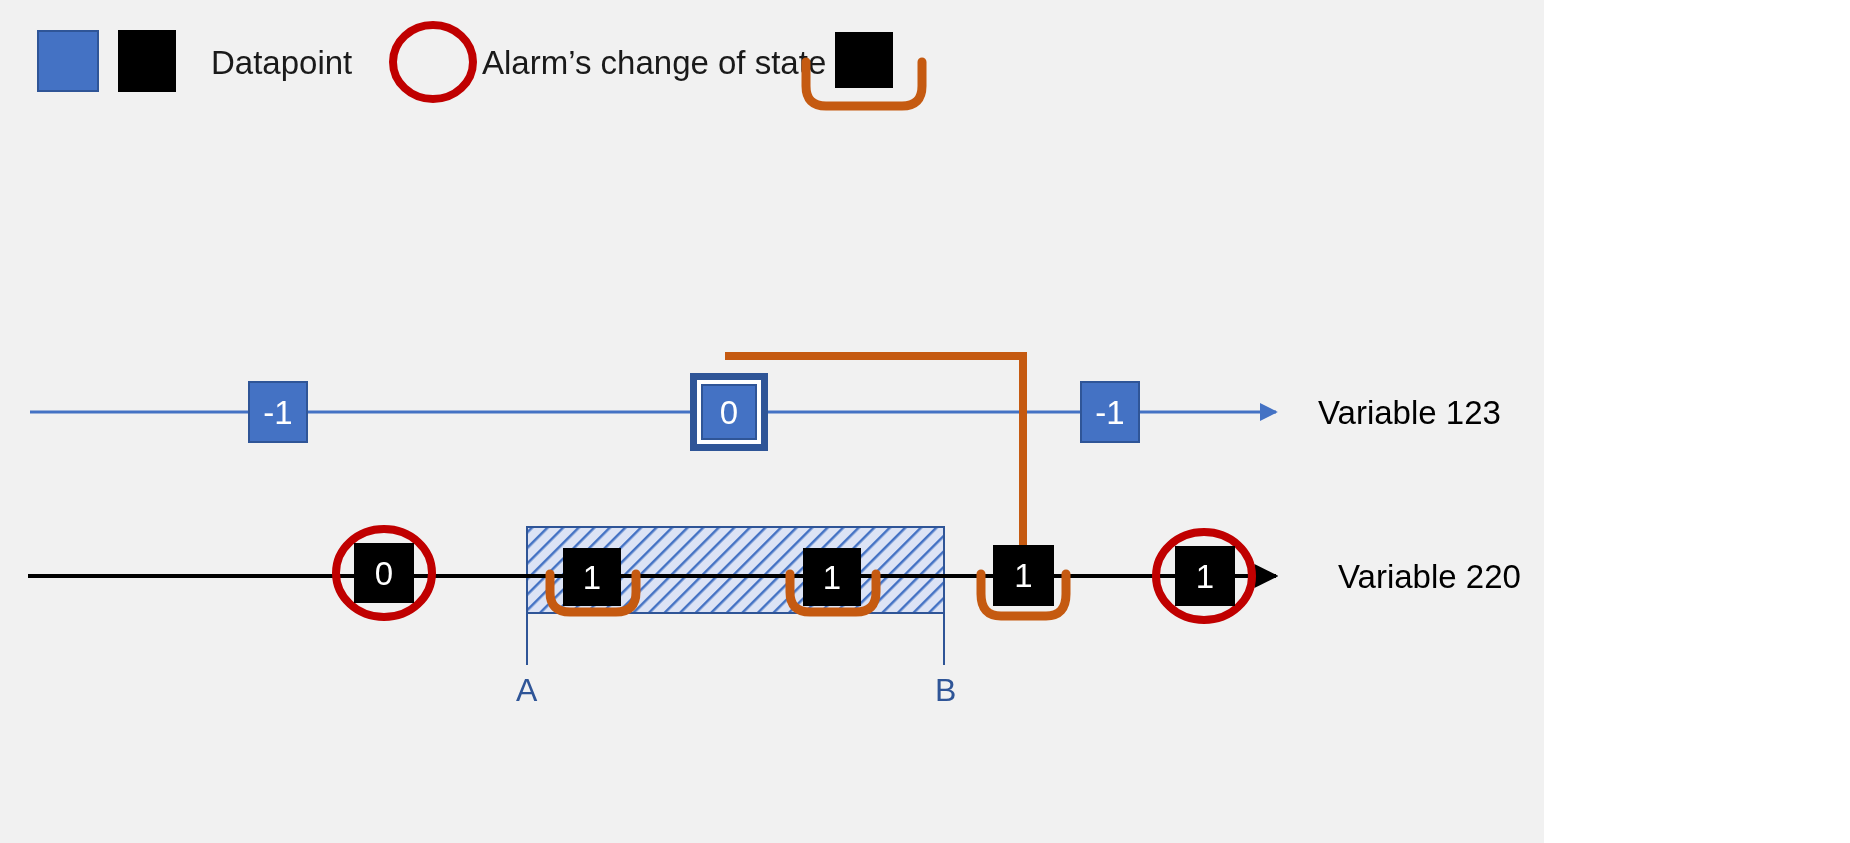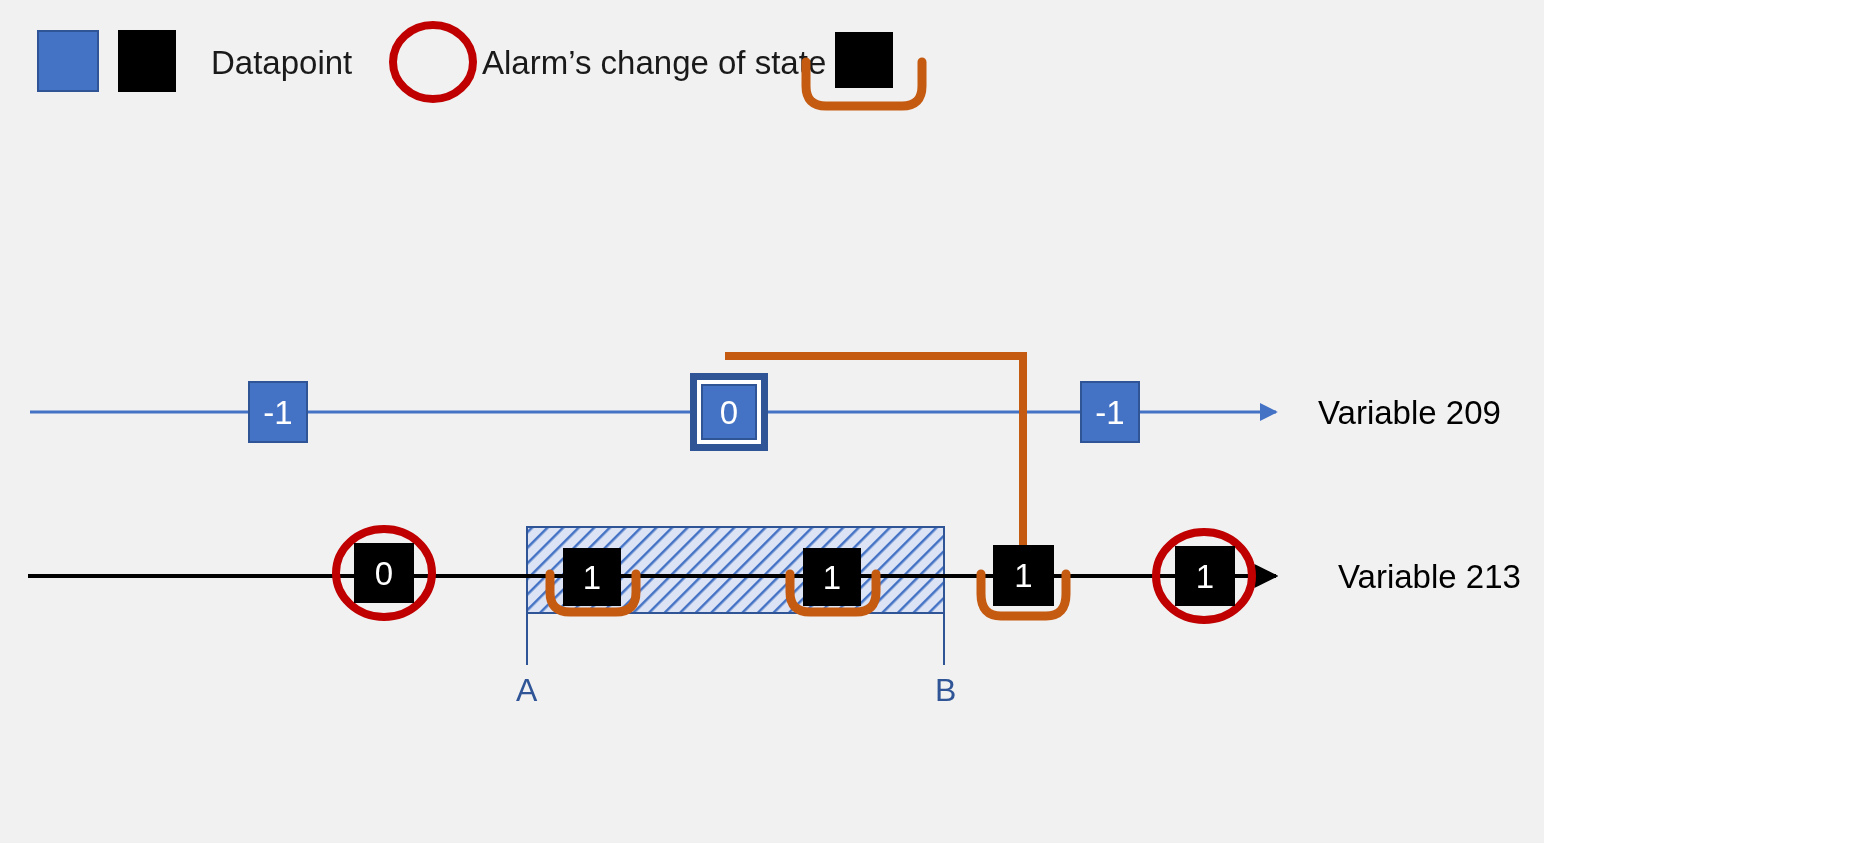--- a/index.html
+++ b/index.html
@@ -119,21 +119,21 @@
   <div class="swatch" style="left:248px;top:381px;width:60px;height:62px;background:#4472c4;border:2px solid #2f5597;box-sizing:border-box;"></div>
   <div class="box-val" style="left:248px;top:381px;width:60px;height:62px;">-1</div>
 
   <div class="swatch" style="left:690px;top:373px;width:78px;height:78px;border:7px solid #2f5597;box-sizing:border-box;background:#ffffff;"></div>
   <div class="swatch" style="left:701px;top:384px;width:56px;height:56px;background:#4472c4;border:2px solid #2f5597;box-sizing:border-box;"></div>
   <div class="box-val" style="left:701px;top:384px;width:56px;height:56px;">0</div>
 
   <div class="swatch" style="left:1080px;top:381px;width:60px;height:62px;background:#4472c4;border:2px solid #2f5597;box-sizing:border-box;"></div>
   <div class="box-val" style="left:1080px;top:381px;width:60px;height:62px;">-1</div>
 
-  <div class="txt axis-label" style="left:1318px;top:396px;">Variable 209</div>
+  <div class="txt axis-label" style="left:1318px;top:396px;">Variable 123</div>
 
   <svg class="layer">
     <ellipse cx="384" cy="573" rx="48" ry="44" fill="none" stroke="#c00000" stroke-width="8"></ellipse>
     <ellipse cx="1204" cy="576" rx="48" ry="44" fill="none" stroke="#c00000" stroke-width="8"></ellipse>
   </svg>
 
   <svg class="layer">
     <path d="M 550 574 L 550 592 Q 550 612 570 612 L 616 612 Q 636 612 636 592 L 636 574" fill="none" stroke="#c55a11" stroke-width="9" stroke-linecap="round"></path>
     <path d="M 790 574 L 790 592 Q 790 612 810 612 L 856 612 Q 876 612 876 592 L 876 574" fill="none" stroke="#c55a11" stroke-width="9" stroke-linecap="round"></path>
     <path d="M 981 574 L 981 594 Q 981 616 1001 616 L 1046 616 Q 1066 616 1066 594 L 1066 574" fill="none" stroke="#c55a11" stroke-width="9" stroke-linecap="round"></path>
@@ -147,15 +147,15 @@
 
   <div class="swatch" style="left:803px;top:548px;width:58px;height:58px;background:#000000;"></div>
   <div class="box-val" style="left:803px;top:548px;width:58px;height:58px;">1</div>
 
   <div class="swatch" style="left:993px;top:545px;width:61px;height:61px;background:#000000;"></div>
   <div class="box-val" style="left:993px;top:545px;width:61px;height:61px;">1</div>
 
   <div class="swatch" style="left:1175px;top:546px;width:60px;height:60px;background:#000000;"></div>
   <div class="box-val" style="left:1175px;top:546px;width:60px;height:60px;">1</div>
 
-  <div class="txt axis-label" style="left:1338px;top:560px;">Variable 213</div>
+  <div class="txt axis-label" style="left:1338px;top:560px;">Variable 220</div>
 
 </div>
 
 </body></html>

